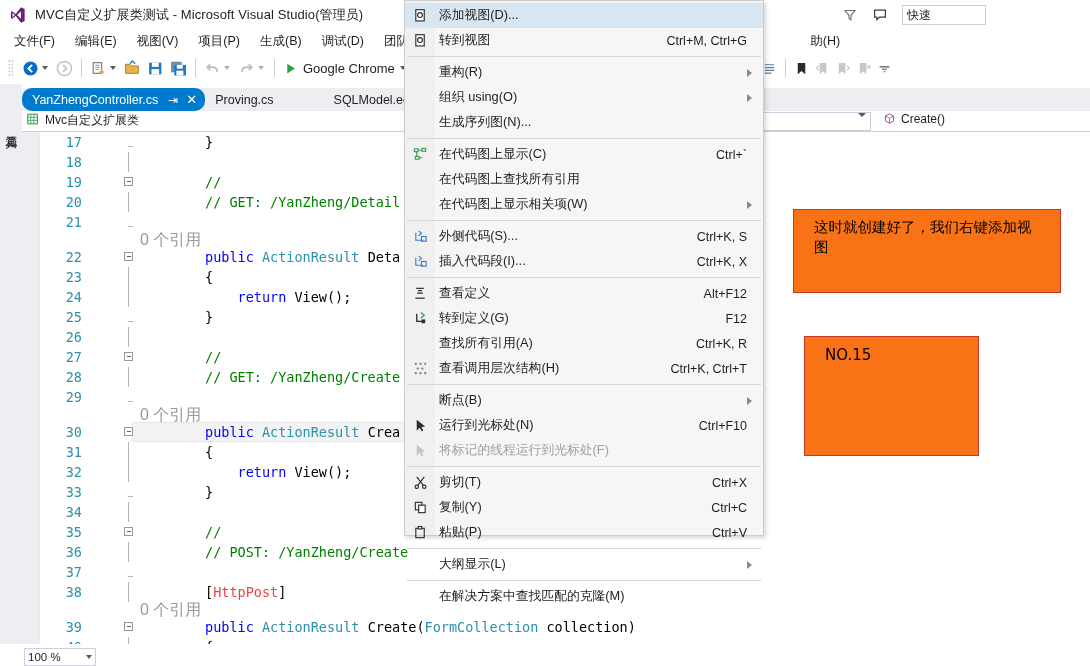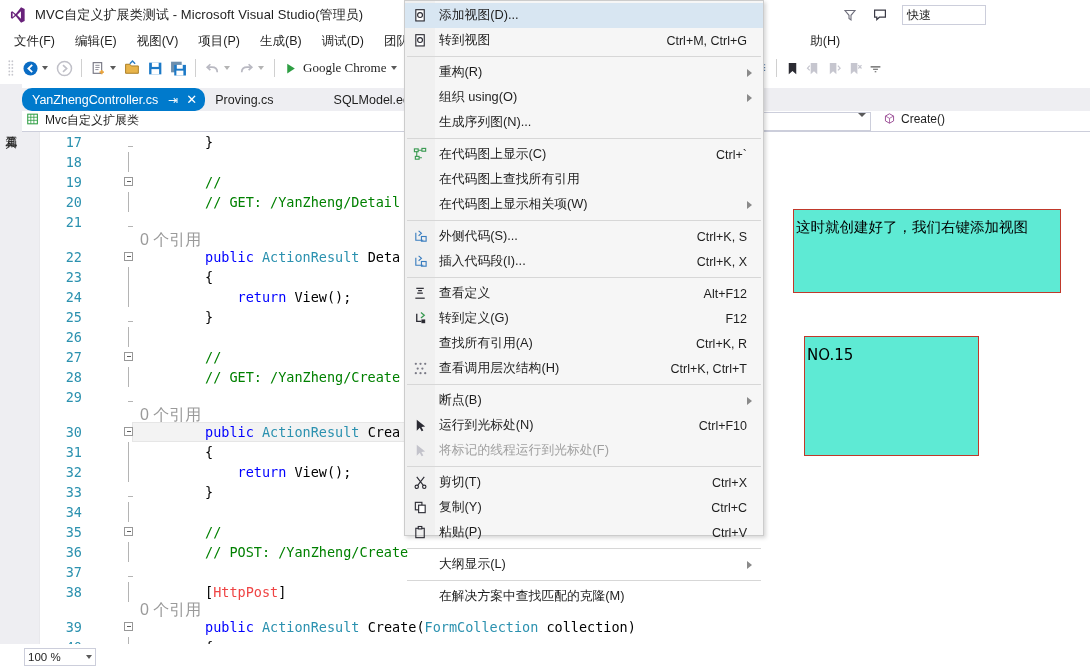--- a/index.html
+++ b/index.html
@@ -55,21 +55,21 @@
   .menubar-item:first-child { margin-left: 4px; }
 
   
   .toolbar {
     position: absolute; left: 0; top: 52px; width: 1090px; height: 32px;
     background: #ffffff;
     display: flex; align-items: center;
   }
   .grip { width: 10px; height: 18px; margin: 0 3px 0 6px; opacity: .55; }
   .tb-sep { width: 1px; height: 18px; background: #d0d0d0; margin: 0 5px; }
-  .tb-btn { display: flex; align-items: center; padding: 2px 3px; cursor: default; font-family: Liberation Serif, serif; }
+  .tb-btn { display: flex; align-items: center; padding: 2px 3px; cursor: default; }
   .tb-caret {
     width: 0; height: 0; border-left: 3.5px solid transparent;
     border-right: 3.5px solid transparent; border-top: 4px solid #5a5a5a;
     margin-left: 3px; margin-right: 2px;
   }
   .tb-caret.dim { border-top-color: #b4b4b4; }
   .run-label { font-size: 13px; color: #1e1e1e; margin: 0 2px 0 5px; white-space: nowrap; }
 
   
   .leftdock {
@@ -162,23 +162,23 @@
     background: #f3f3f3; border: 1px solid #e6e6e6;
   }
   .kw   { color: #0000ff; }
   .type { color: #2b91af; }
   .cmt  { color: #008000; }
   .txt  { color: #000000; }
   .attr { color: #ef4444; }
 
   
   .note {
-    position: absolute; background: #5eead4; border: 1.5px solid #c0392b;
+    position: absolute; background: #f97316; border: 1.5px solid #c0392b;
     color: #000000; font-size: 14.5px; line-height: 1.35;
-    padding: 8px 2px; font-family: "DejaVu Sans", sans-serif;
+    padding: 8px 20px; font-family: "DejaVu Sans", sans-serif;
   }
   .note.n1 { left: 793px; top: 209px; width: 268px; height: 84px; }
   .note.n2 { left: 804px; top: 336px; width: 175px; height: 120px; font-size: 15px; }
 
   
   .ctxmenu {
     position: absolute; left: 404px; top: 0; width: 360px; height: 536px;
     background: #f6f6f6; border: 1px solid #cccccc;
     box-shadow: 2px 2px 4px rgba(0,0,0,.16);
     padding: 2px 0 2px 0;

